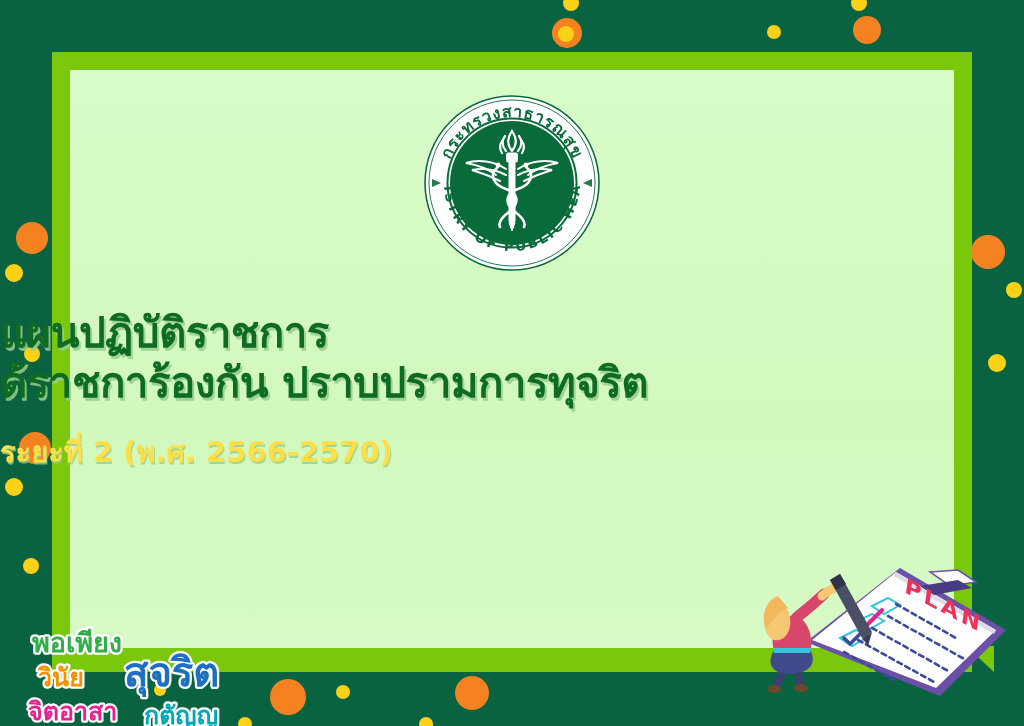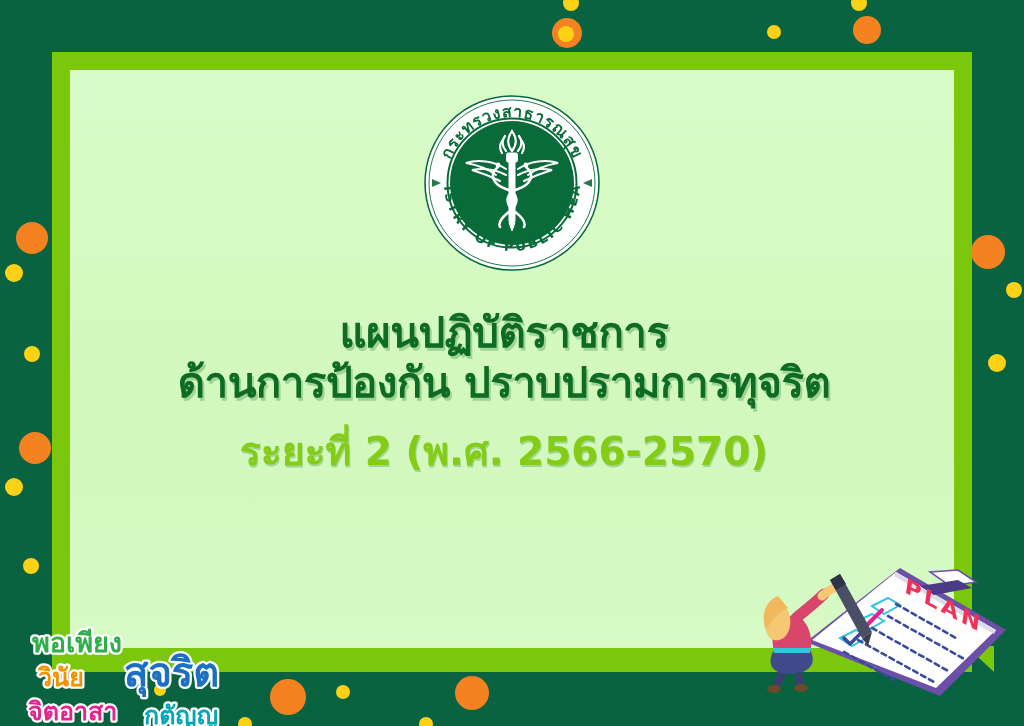--- a/index.html
+++ b/index.html
@@ -57,44 +57,43 @@
     top: 93px;
     transform: translateX(-50%);
     width: 180px;
     height: 180px;
   }
   #seal-wrap svg { display: block; width: 180px; height: 180px; }
 
   
   #title-block {
     position: absolute;
-    left: 8px;
+    left: 0;
     top: 308px;
     width: 992px;
-    text-align: center;
   }
   .title-line {
     display: block;
     font-family: "DejaVu Sans", "Liberation Sans", sans-serif;
     font-weight: bold;
     font-size: 42px;
     line-height: 50px;
     color: #0d6b24;
     letter-spacing: -0.5px;
     text-shadow: 2px 3px 0 rgba(150,205,140,0.85);
     white-space: nowrap;
   }
   #subtitle {
     display: block;
     margin-top: 26px;
     font-family: "DejaVu Sans", "Liberation Sans", sans-serif;
     font-weight: bold;
-    font-size: 39px;
+    font-size: 29px;
     line-height: 36px;
-    color: #84cc16;
+    color: #fde047;
     text-shadow: 1px 2px 0 rgba(150,205,140,0.8);
     white-space: nowrap;
   }
 
   
   #campaign-logo {
     position: absolute;
     left: 16px;
     top: 624px;
     width: 250px;
@@ -196,21 +195,21 @@
         <path d="M76,74 C66,82 72,92 84,96 C96,100 98,110 88,118 C80,124 76,130 78,134"></path>
         <path d="M104,74 C114,82 108,92 96,96 C84,100 82,110 92,118 C100,124 104,130 102,134"></path>
       </g>
       <circle cx="76" cy="72" r="2.4" fill="#ffffff"></circle>
       <circle cx="104" cy="72" r="2.4" fill="#ffffff"></circle>
     </svg>
   </div>
 
   <div id="title-block">
     <span class="title-line">แผนปฏิบัติราชการ</span>
-    <span class="title-line">ด้านการป้องกัน ปราบปรามการทุจริต</span>
+    <span class="title-line">ด้ราชการ้องกัน ปราบปรามการทุจริต</span>
     <span id="subtitle">ระยะที่ 2 (พ.ศ. 2566-2570)</span>
   </div>
 
   <div id="campaign-logo">
     <svg viewBox="0 0 250 110" xmlns="http://www.w3.org/2000/svg">
       <style>
         .cw { font-family: "DejaVu Sans","Liberation Sans",sans-serif; font-weight: bold;
               paint-order: stroke fill; stroke: #ffffff; stroke-width: 4.5;
               stroke-linejoin: round; }
       </style>

